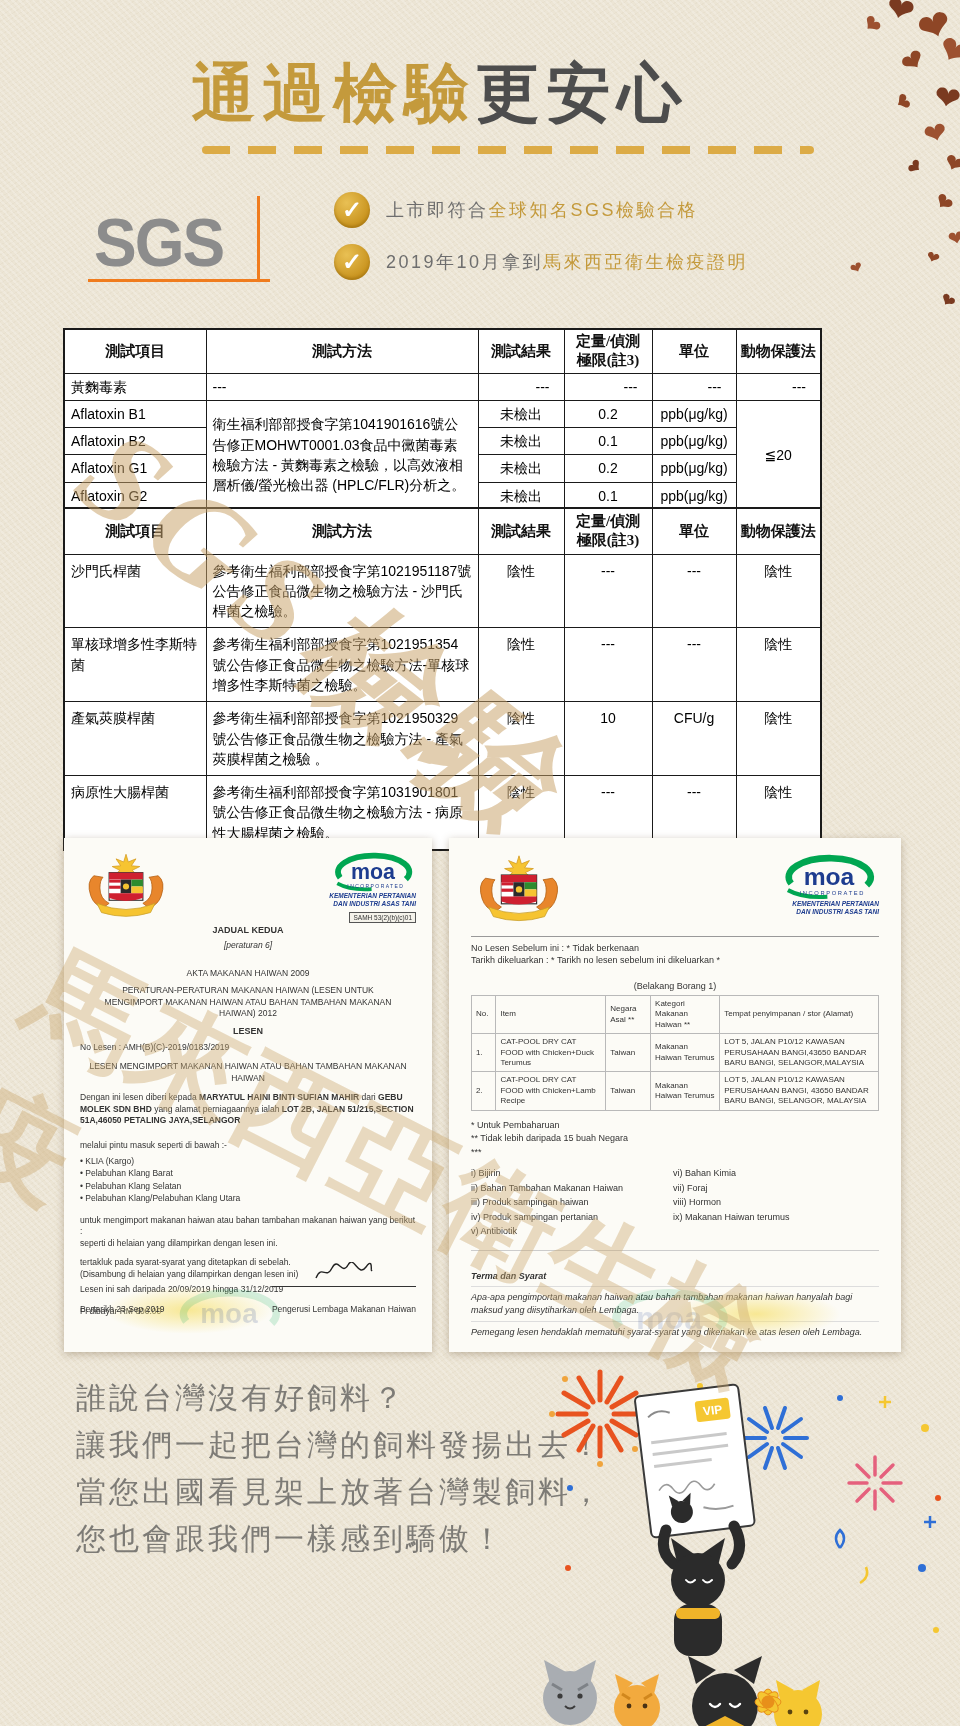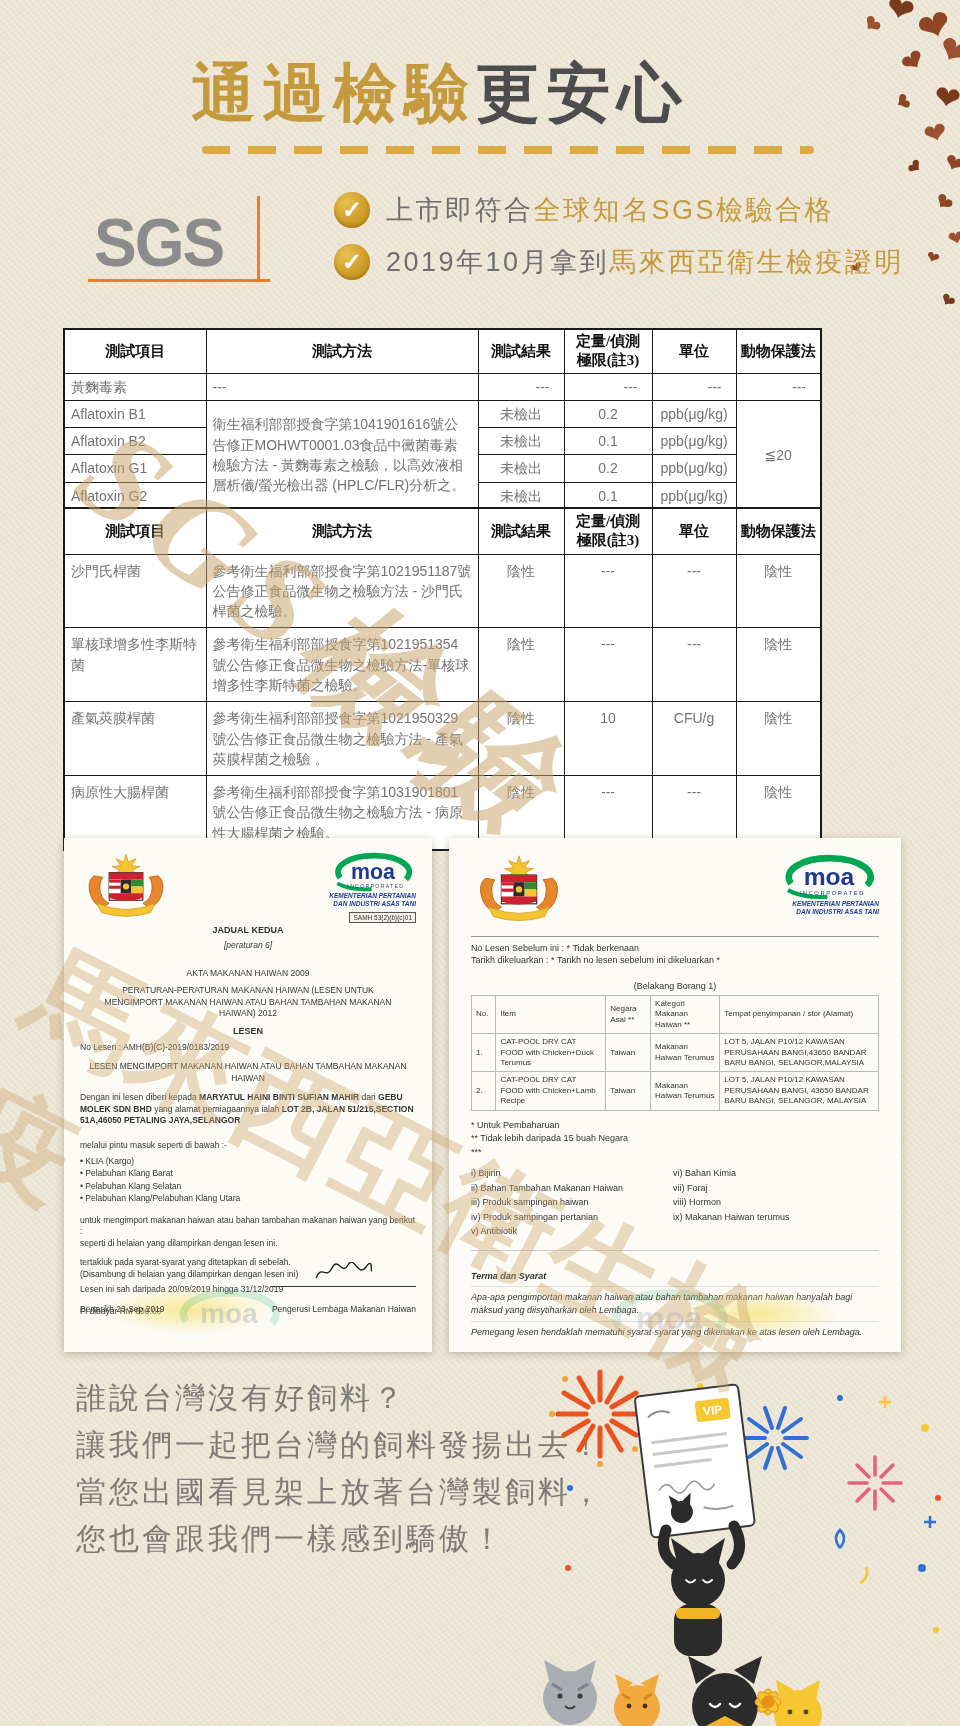--- a/index.html
+++ b/index.html
@@ -21,29 +21,29 @@
   .sgs-logo{position:absolute;left:94px;top:202px;font-size:64px;font-weight:800;color:#8c8c8c;
             letter-spacing:-2px;transform:scaleY(1.08);transform-origin:top left;font-family:"Liberation Sans",sans-serif;}
   .sgs-vline{position:absolute;left:257px;top:196px;width:3px;height:86px;background:#f07c1e;}
   .sgs-hline{position:absolute;left:88px;top:279px;width:182px;height:3px;background:#f07c1e;}
   .bullets{position:absolute;left:334px;top:190px;}
   .bullet{display:flex;align-items:center;gap:16px;height:40px;margin-bottom:12px;}
   .check{width:36px;height:36px;border-radius:50%;flex:0 0 36px;
          background:radial-gradient(circle at 35% 30%,#e9c054,#c9941f 70%);
          color:#fff;font-weight:bold;font-size:24px;display:flex;align-items:center;justify-content:center;
          box-shadow:inset 0 -2px 3px rgba(120,80,0,.4);}
-  .bullet .txt{font-size:27px;letter-spacing:2.5px;white-space:nowrap;}
+  .bullet .txt{font-size:18px;letter-spacing:2.5px;white-space:nowrap;}
   .bullet .pre{color:#6e6e6e;}
   .bullet .hl{color:#c49a3c;}
   
   .sgs-table{position:absolute;left:63px;width:757px;border-collapse:collapse;background:#fff;
              border:2.5px solid #1a1a1a;table-layout:fixed;z-index:1;}
   .sgs-table th{font-family:"Liberation Serif",serif;font-weight:bold;font-size:15px;color:#111;
                 border:1.5px solid #1a1a1a;padding:2px 4px;}
-  .sgs-table td{font-size:14px;color:#737373;border:1.5px solid #1a1a1a;padding:3px 6px;text-align:center;vertical-align:middle;line-height:1.45;}
+  .sgs-table td{font-size:14px;color:#000000;border:1.5px solid #1a1a1a;padding:3px 6px;text-align:center;vertical-align:middle;line-height:1.45;}
   .t1{top:328px;}
   .t1 thead tr{height:44px;}
   .t1 tbody tr{height:27px;}
   .t2{top:507px;}
   .t2 thead tr{height:46px;}
   .t2 td{padding:6px 6px;}
   .ta-l{text-align:left !important;}
   .ta-r{text-align:right !important;padding-right:14px !important;}
   .method{font-size:13.5px;}
   

